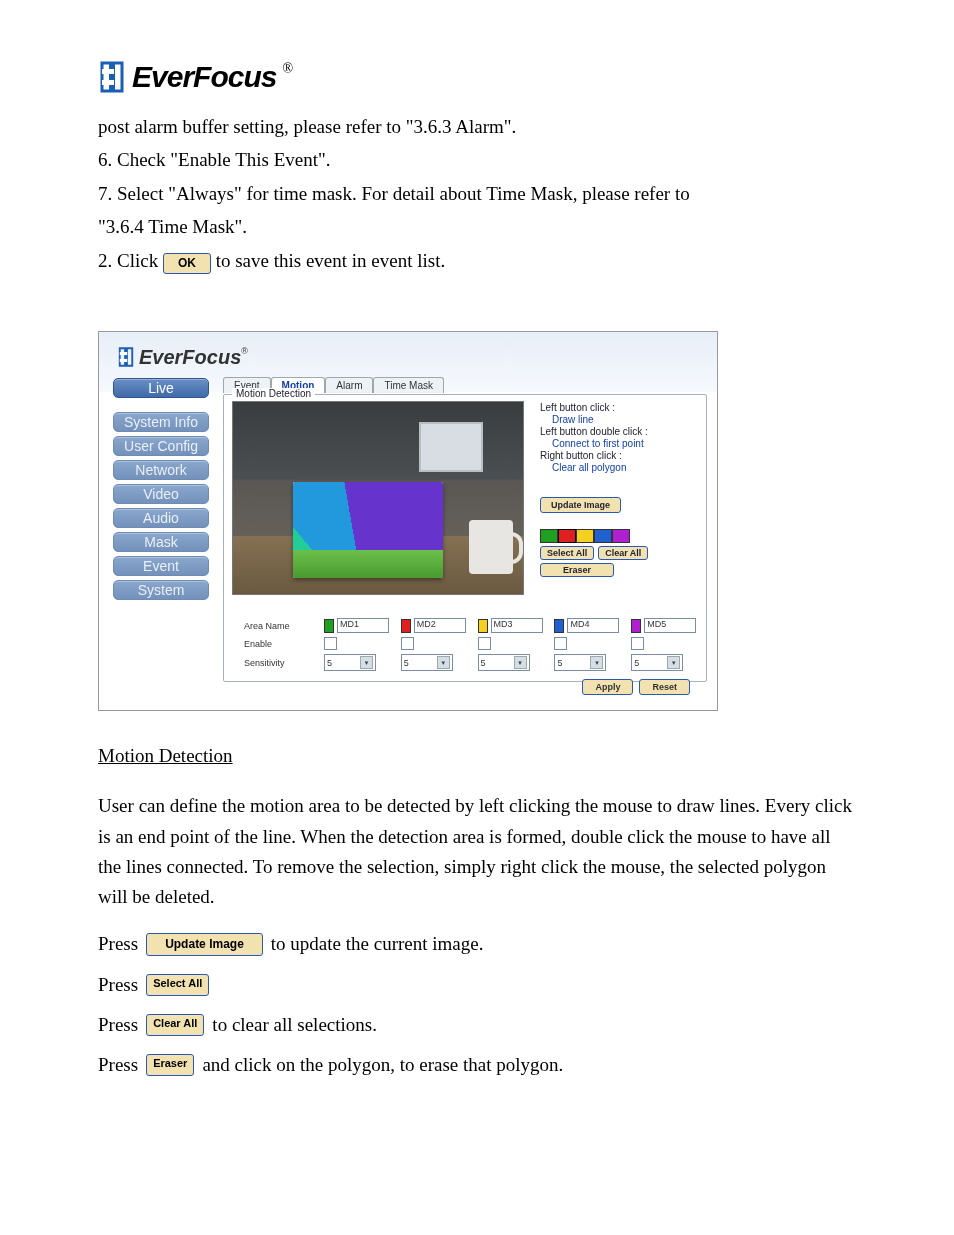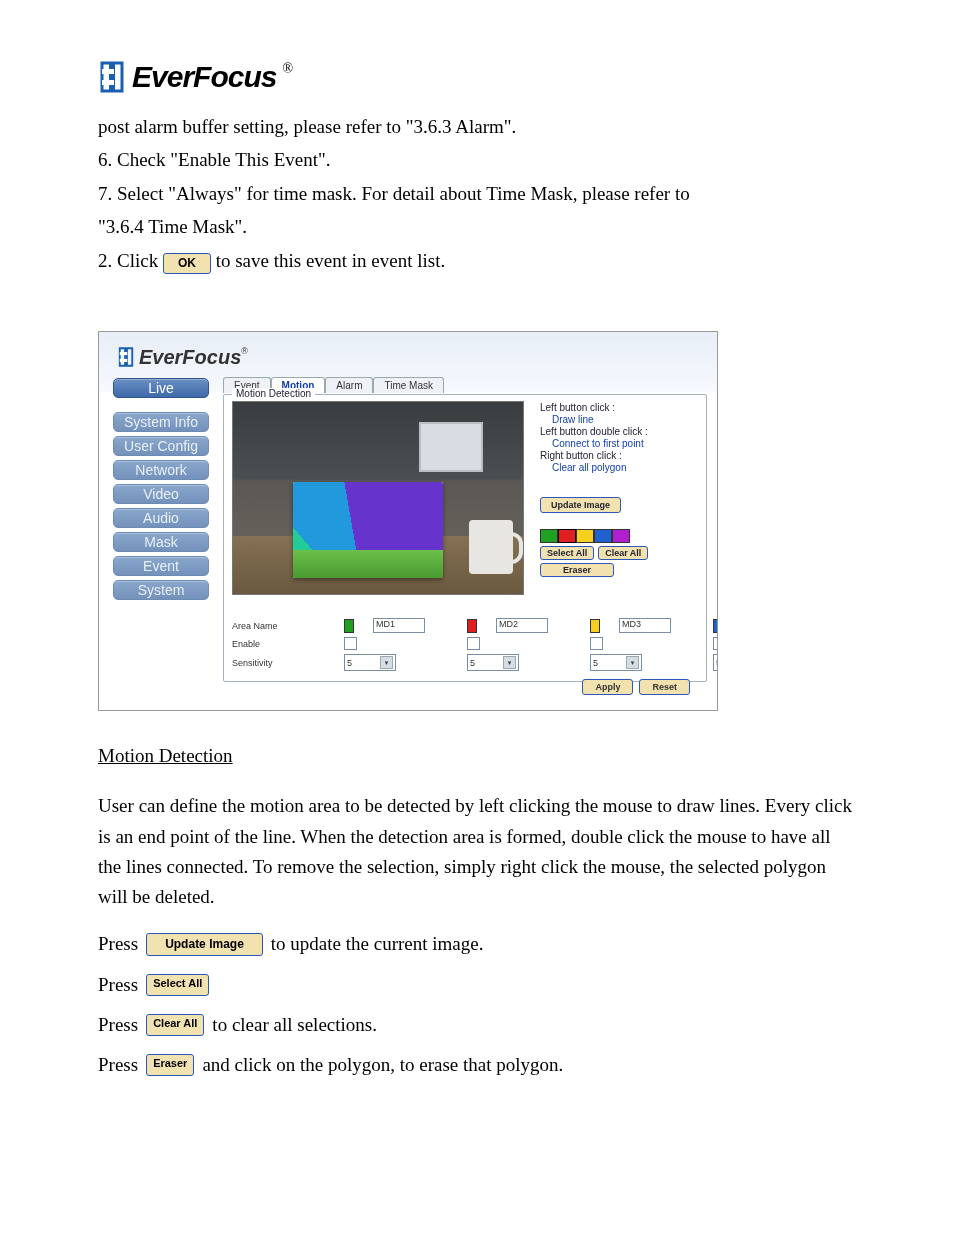--- a/index.html
+++ b/index.html
@@ -120,24 +120,24 @@
     font-size:9px; font-weight:bold; padding:2px 10px;
   }
   .color-boxes{display:flex;gap:0;margin-top:16px;}
   .cb{width:16px;height:12px;border:1px solid #333;}
   .cb.sel{outline:1px solid #000; outline-offset:-1px;}
   .btn-row{display:flex;gap:4px;margin-top:3px;}
   .btn-row .small-btn{padding:1px 6px;}
   .eraser-row{margin-top:3px;}
   .eraser-row .small-btn{padding:1px 22px;}
 
-  .grid-block{ position:absolute; left:8px; right:8px; bottom:10px;}
+  .grid-block{ position:absolute; left:20px; right:8px; bottom:10px;}
   .grid { display:grid; grid-template-columns:70px repeat(5,1fr); row-gap:4px; column-gap:10px; align-items:center; font-size:9px;}
   .cell-label{color:#333;}
-  .area-cell{display:flex;align-items:center;gap:19px;margin-left:32px;}
+  .area-cell{display:flex;align-items:center;gap:3px;}
   .swatch{width:8px;height:12px;border:1px solid #333;}
   .txt-in{width:46px;height:13px;border:1px solid #7a8da3;font-size:9px;padding:0 2px;background:#fff;}
   .chk{width:11px;height:11px;border:1px solid #7a8da3;background:#fff;display:inline-block;}
   .sel-in{width:46px;height:15px;border:1px solid #7a8da3;background:#fff;font-size:9px;display:flex;align-items:center;justify-content:space-between;padding:0 2px;}
   .sel-in .arrow{width:11px;height:11px;background:#d7dde5;border:1px solid #9aa;display:flex;align-items:center;justify-content:center;font-size:7px;color:#345;}
   .apply-row{position:absolute;right:8px;bottom:-24px;display:flex;gap:6px;}
   .apply-row .small-btn{padding:2px 12px;}
 
   .page-num { text-align:center; font-size:15px; position:absolute; left:0; right:0; bottom:38px;}
 </style>

